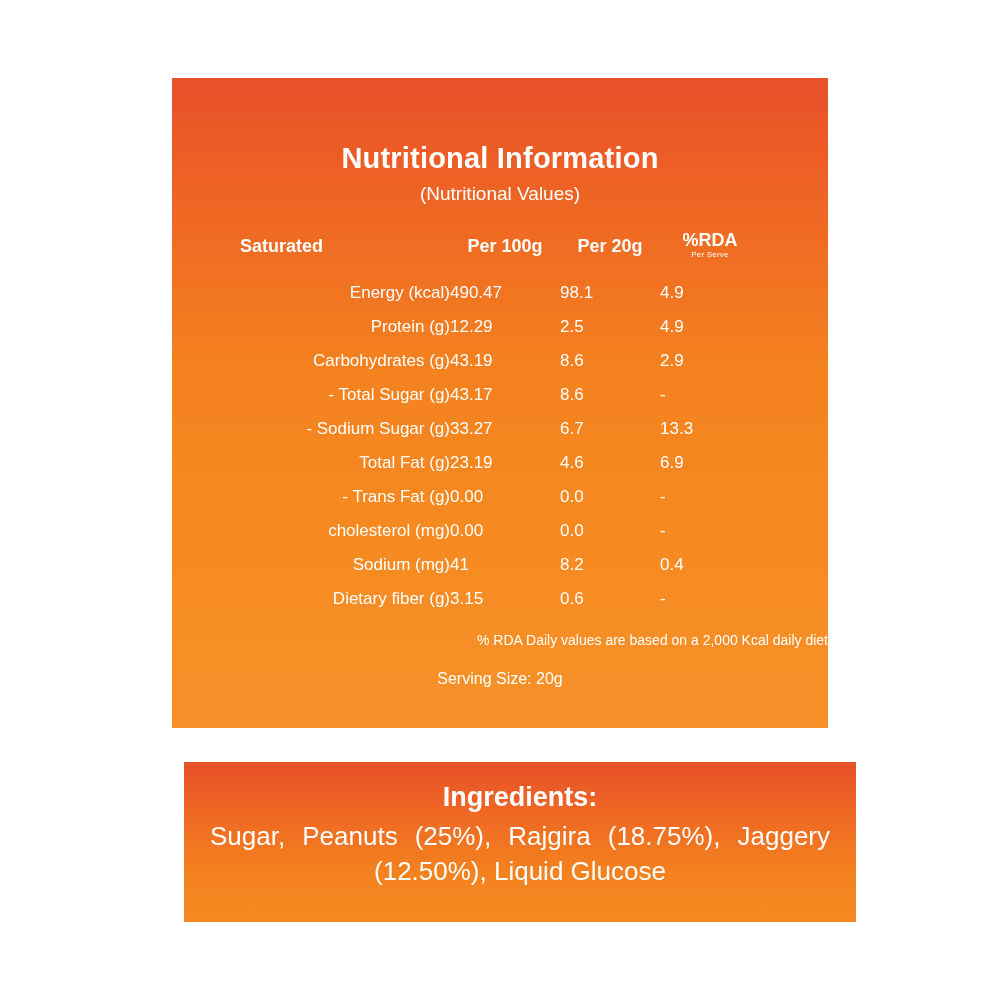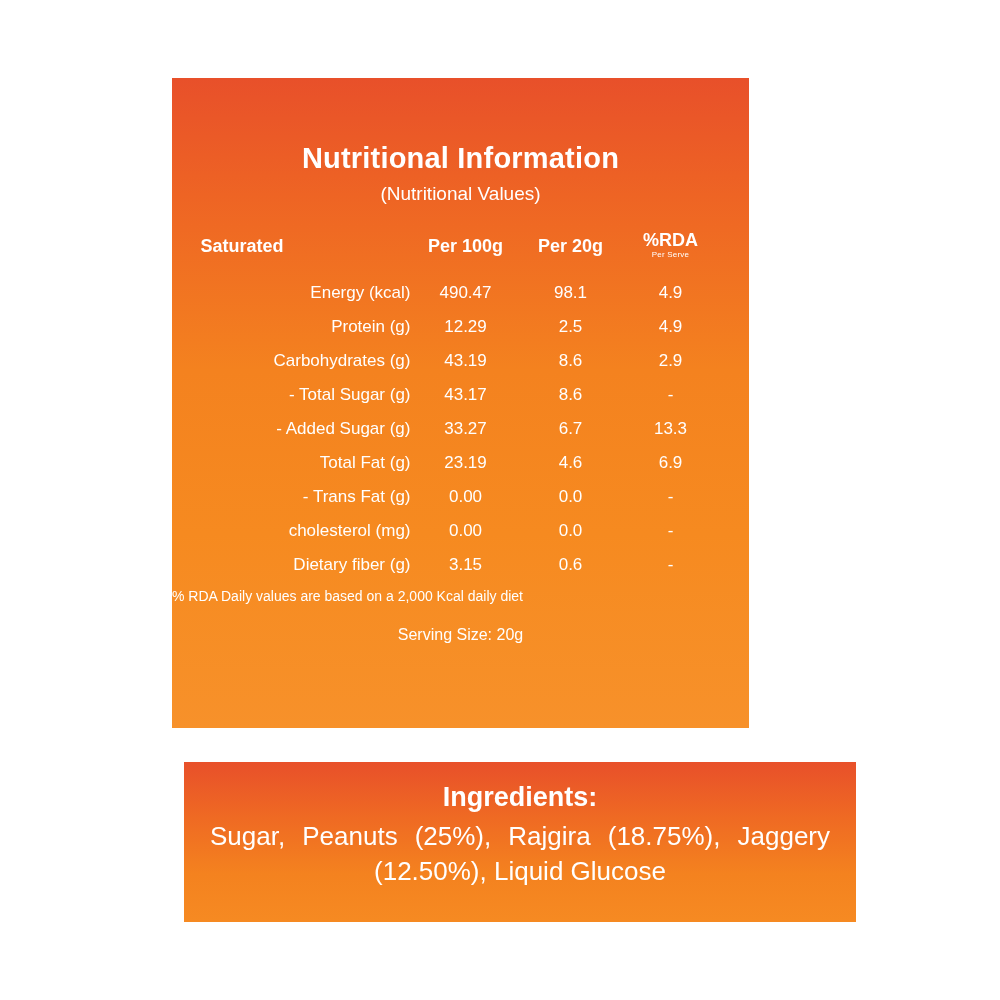--- a/index.html
+++ b/index.html
@@ -19,21 +19,21 @@
     width: 1000px;
     height: 1000px;
     box-sizing: border-box;
   }
 
   
   .nutrition-panel {
     position: absolute;
     left: 172px;
     top: 78px;
-    width: 577px;
+    width: 656px;
     height: 650px;
     background: linear-gradient(180deg, #e8502a 0%, #ee6424 18%, #f4821f 45%, #f68a20 70%, #f7912a 100%);
     box-sizing: border-box;
     padding: 0;
     overflow: hidden;
   }
 
   .nut-title {
     text-align: center;
     color: #ffffff;
@@ -71,27 +71,27 @@
   .rda-head .rda-main { font-size: 18px; font-weight: bold; display: block; }
   .rda-head .rda-sub { font-size: 8px; font-weight: normal; display: block; margin-top: 2px; letter-spacing: .2px;}
 
   table.nut-table td {
     font-size: 17px;
     padding: 7px 0;
     color: #ffffff;
     font-weight: normal;
   }
   table.nut-table td.name { text-align: right; padding-left: 0; }
-  table.nut-table td.val { text-align: center; }
+  table.nut-table td.val { }
 
   .nut-note {
-    text-align: left;
+    text-align: right;
     color: #ffffff;
     font-size: 14px;
-    margin-top: 6px;
+    margin-top: 16px;
   }
   .nut-serving {
     text-align: center;
     color: #ffffff;
     font-size: 16px;
     margin-top: 22px;
   }
 
   
   .ingredients-panel {
@@ -163,21 +163,21 @@
           <td class="val">8.6</td>
           <td class="val">2.9</td>
         </tr>
         <tr>
           <td class="name">- Total Sugar (g)</td>
           <td class="val">43.17</td>
           <td class="val">8.6</td>
           <td class="val">-</td>
         </tr>
         <tr>
-          <td class="name">- Added Sugar (g)</td>
+          <td class="name">- Sodium Sugar (g)</td>
           <td class="val">33.27</td>
           <td class="val">6.7</td>
           <td class="val">13.3</td>
         </tr>
         <tr>
           <td class="name">Total Fat (g)</td>
           <td class="val">23.19</td>
           <td class="val">4.6</td>
           <td class="val">6.9</td>
         </tr>
@@ -187,20 +187,26 @@
           <td class="val">0.0</td>
           <td class="val">-</td>
         </tr>
         <tr>
           <td class="name">cholesterol (mg)</td>
           <td class="val">0.00</td>
           <td class="val">0.0</td>
           <td class="val">-</td>
         </tr>
         <tr>
+          <td class="name">Sodium (mg)</td>
+          <td class="val">41</td>
+          <td class="val">8.2</td>
+          <td class="val">0.4</td>
+        </tr>
+        <tr>
           <td class="name">Dietary fiber (g)</td>
           <td class="val">3.15</td>
           <td class="val">0.6</td>
           <td class="val">-</td>
         </tr>
       </tbody>
     </table>
 
     <div class="nut-note">% RDA Daily values are based on a 2,000 Kcal daily diet</div>
     <div class="nut-serving">Serving Size: 20g</div>

